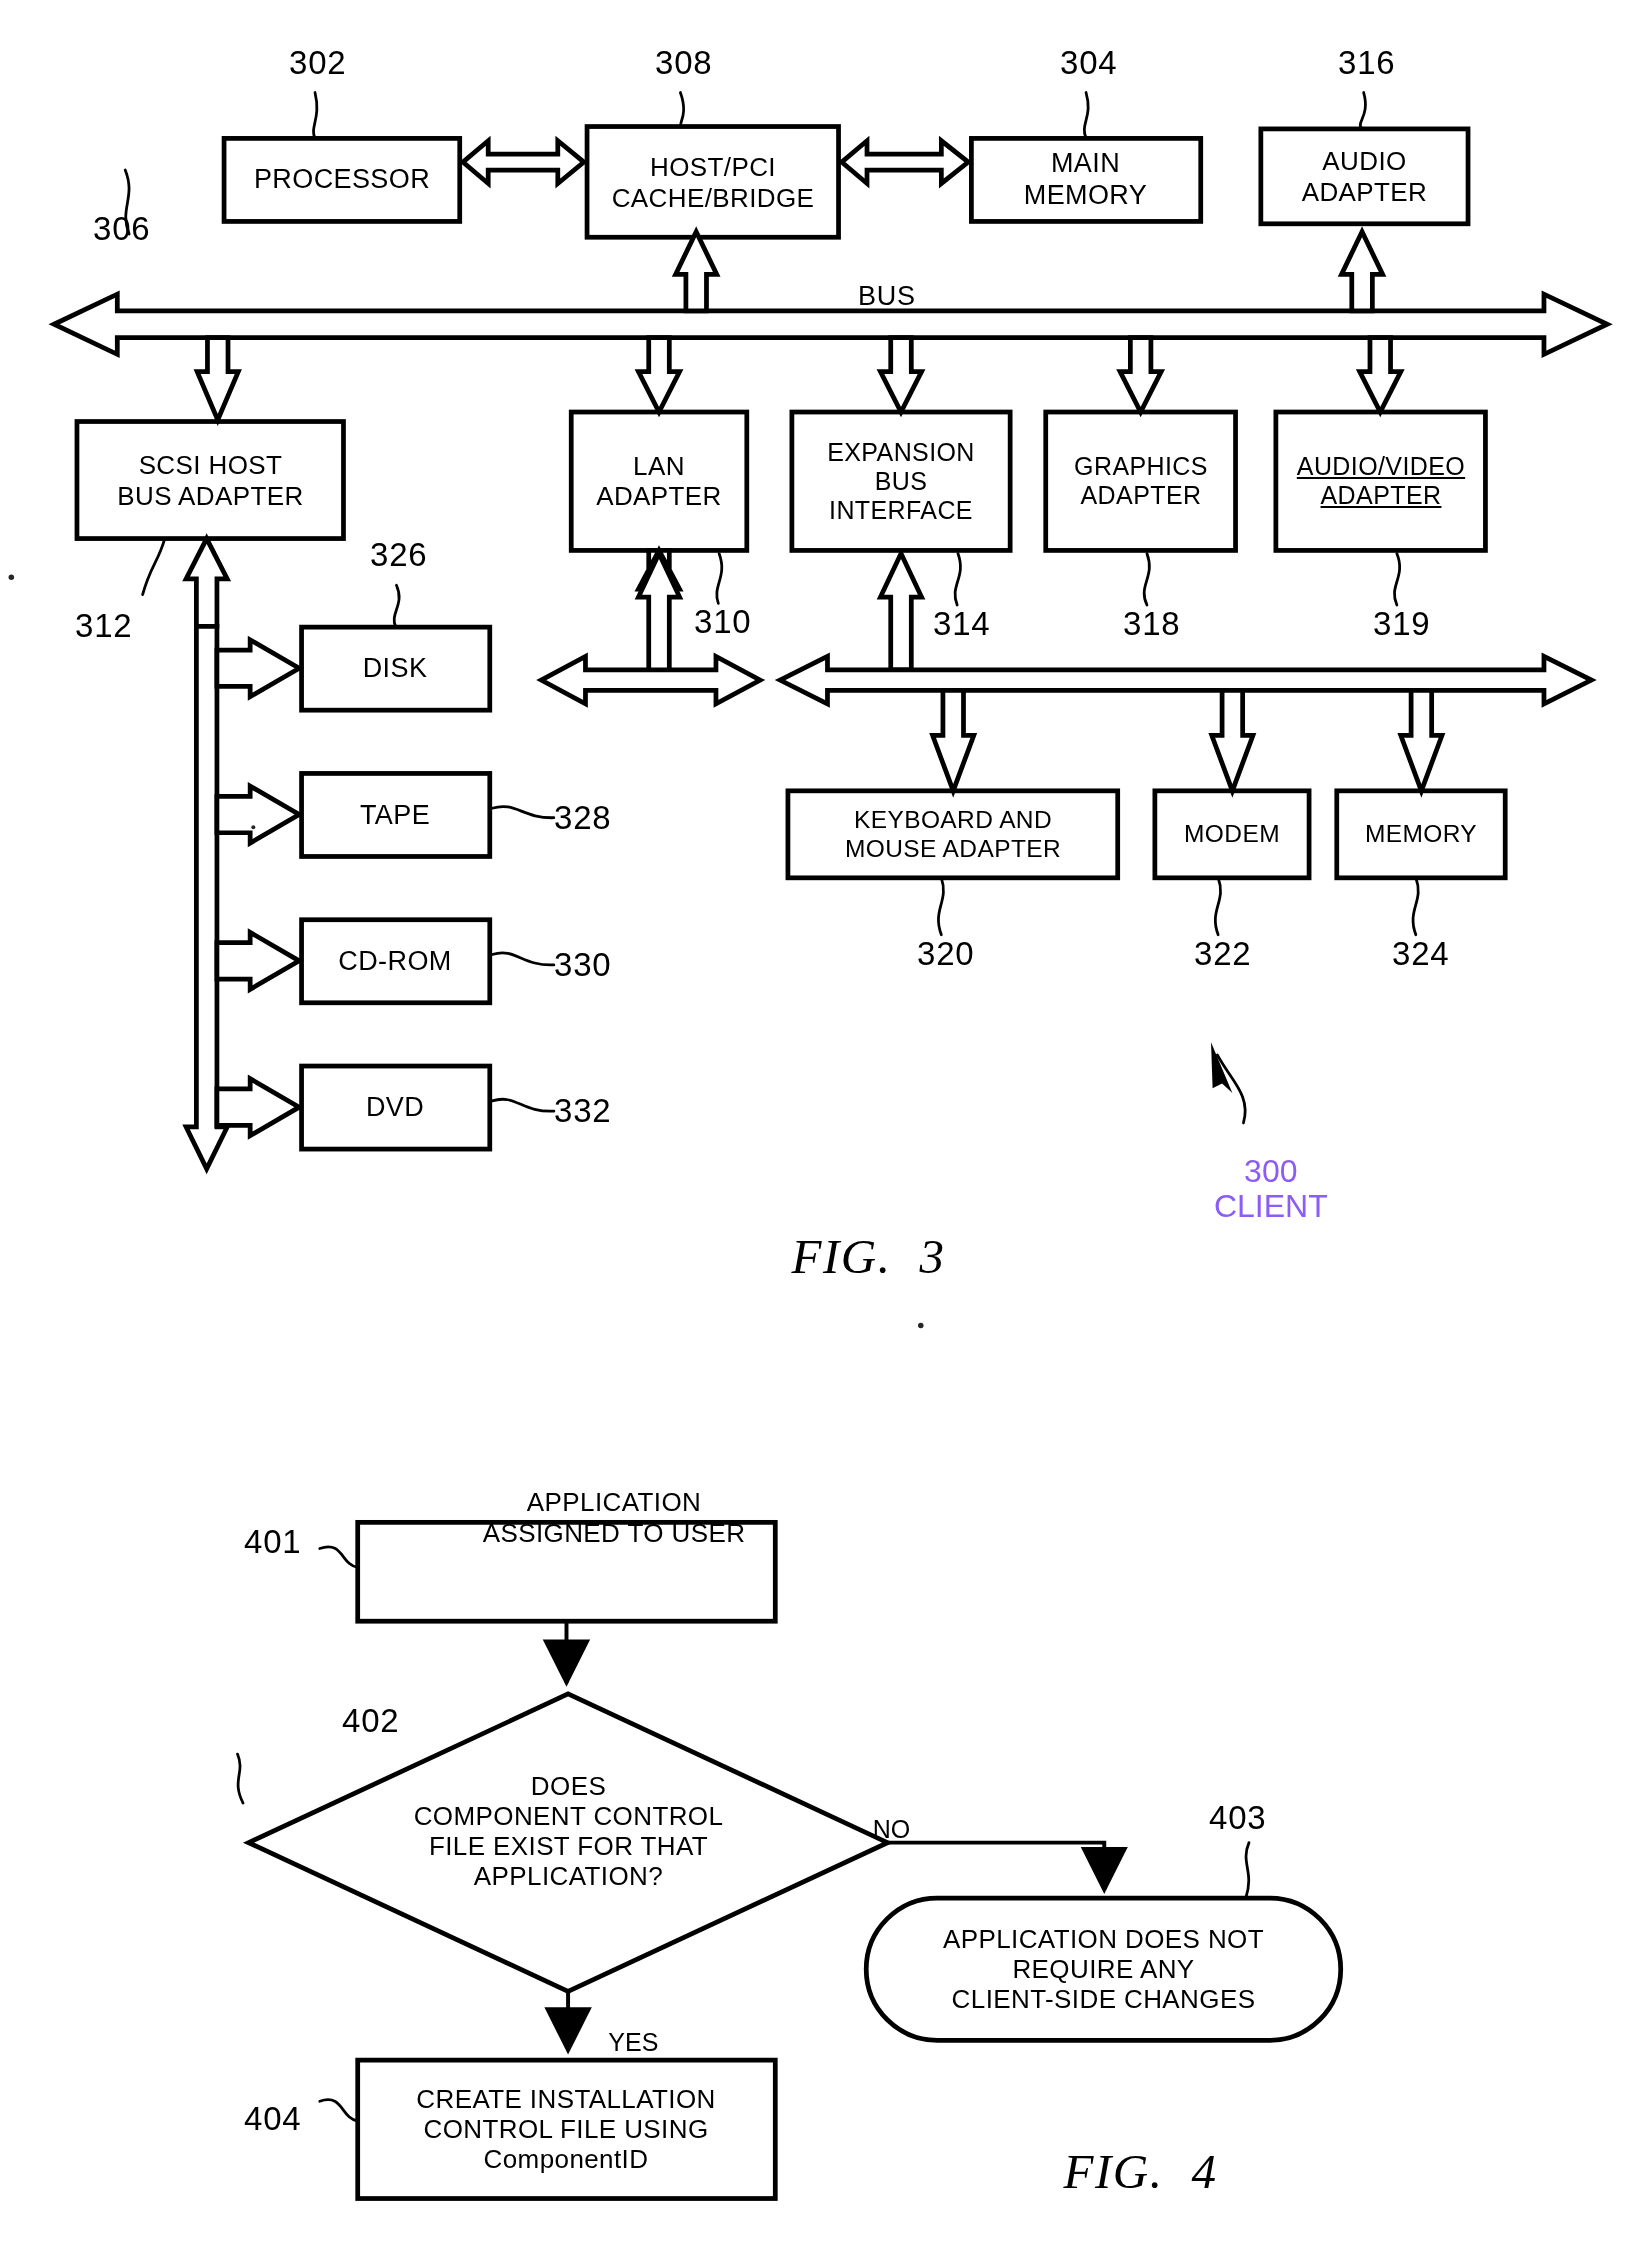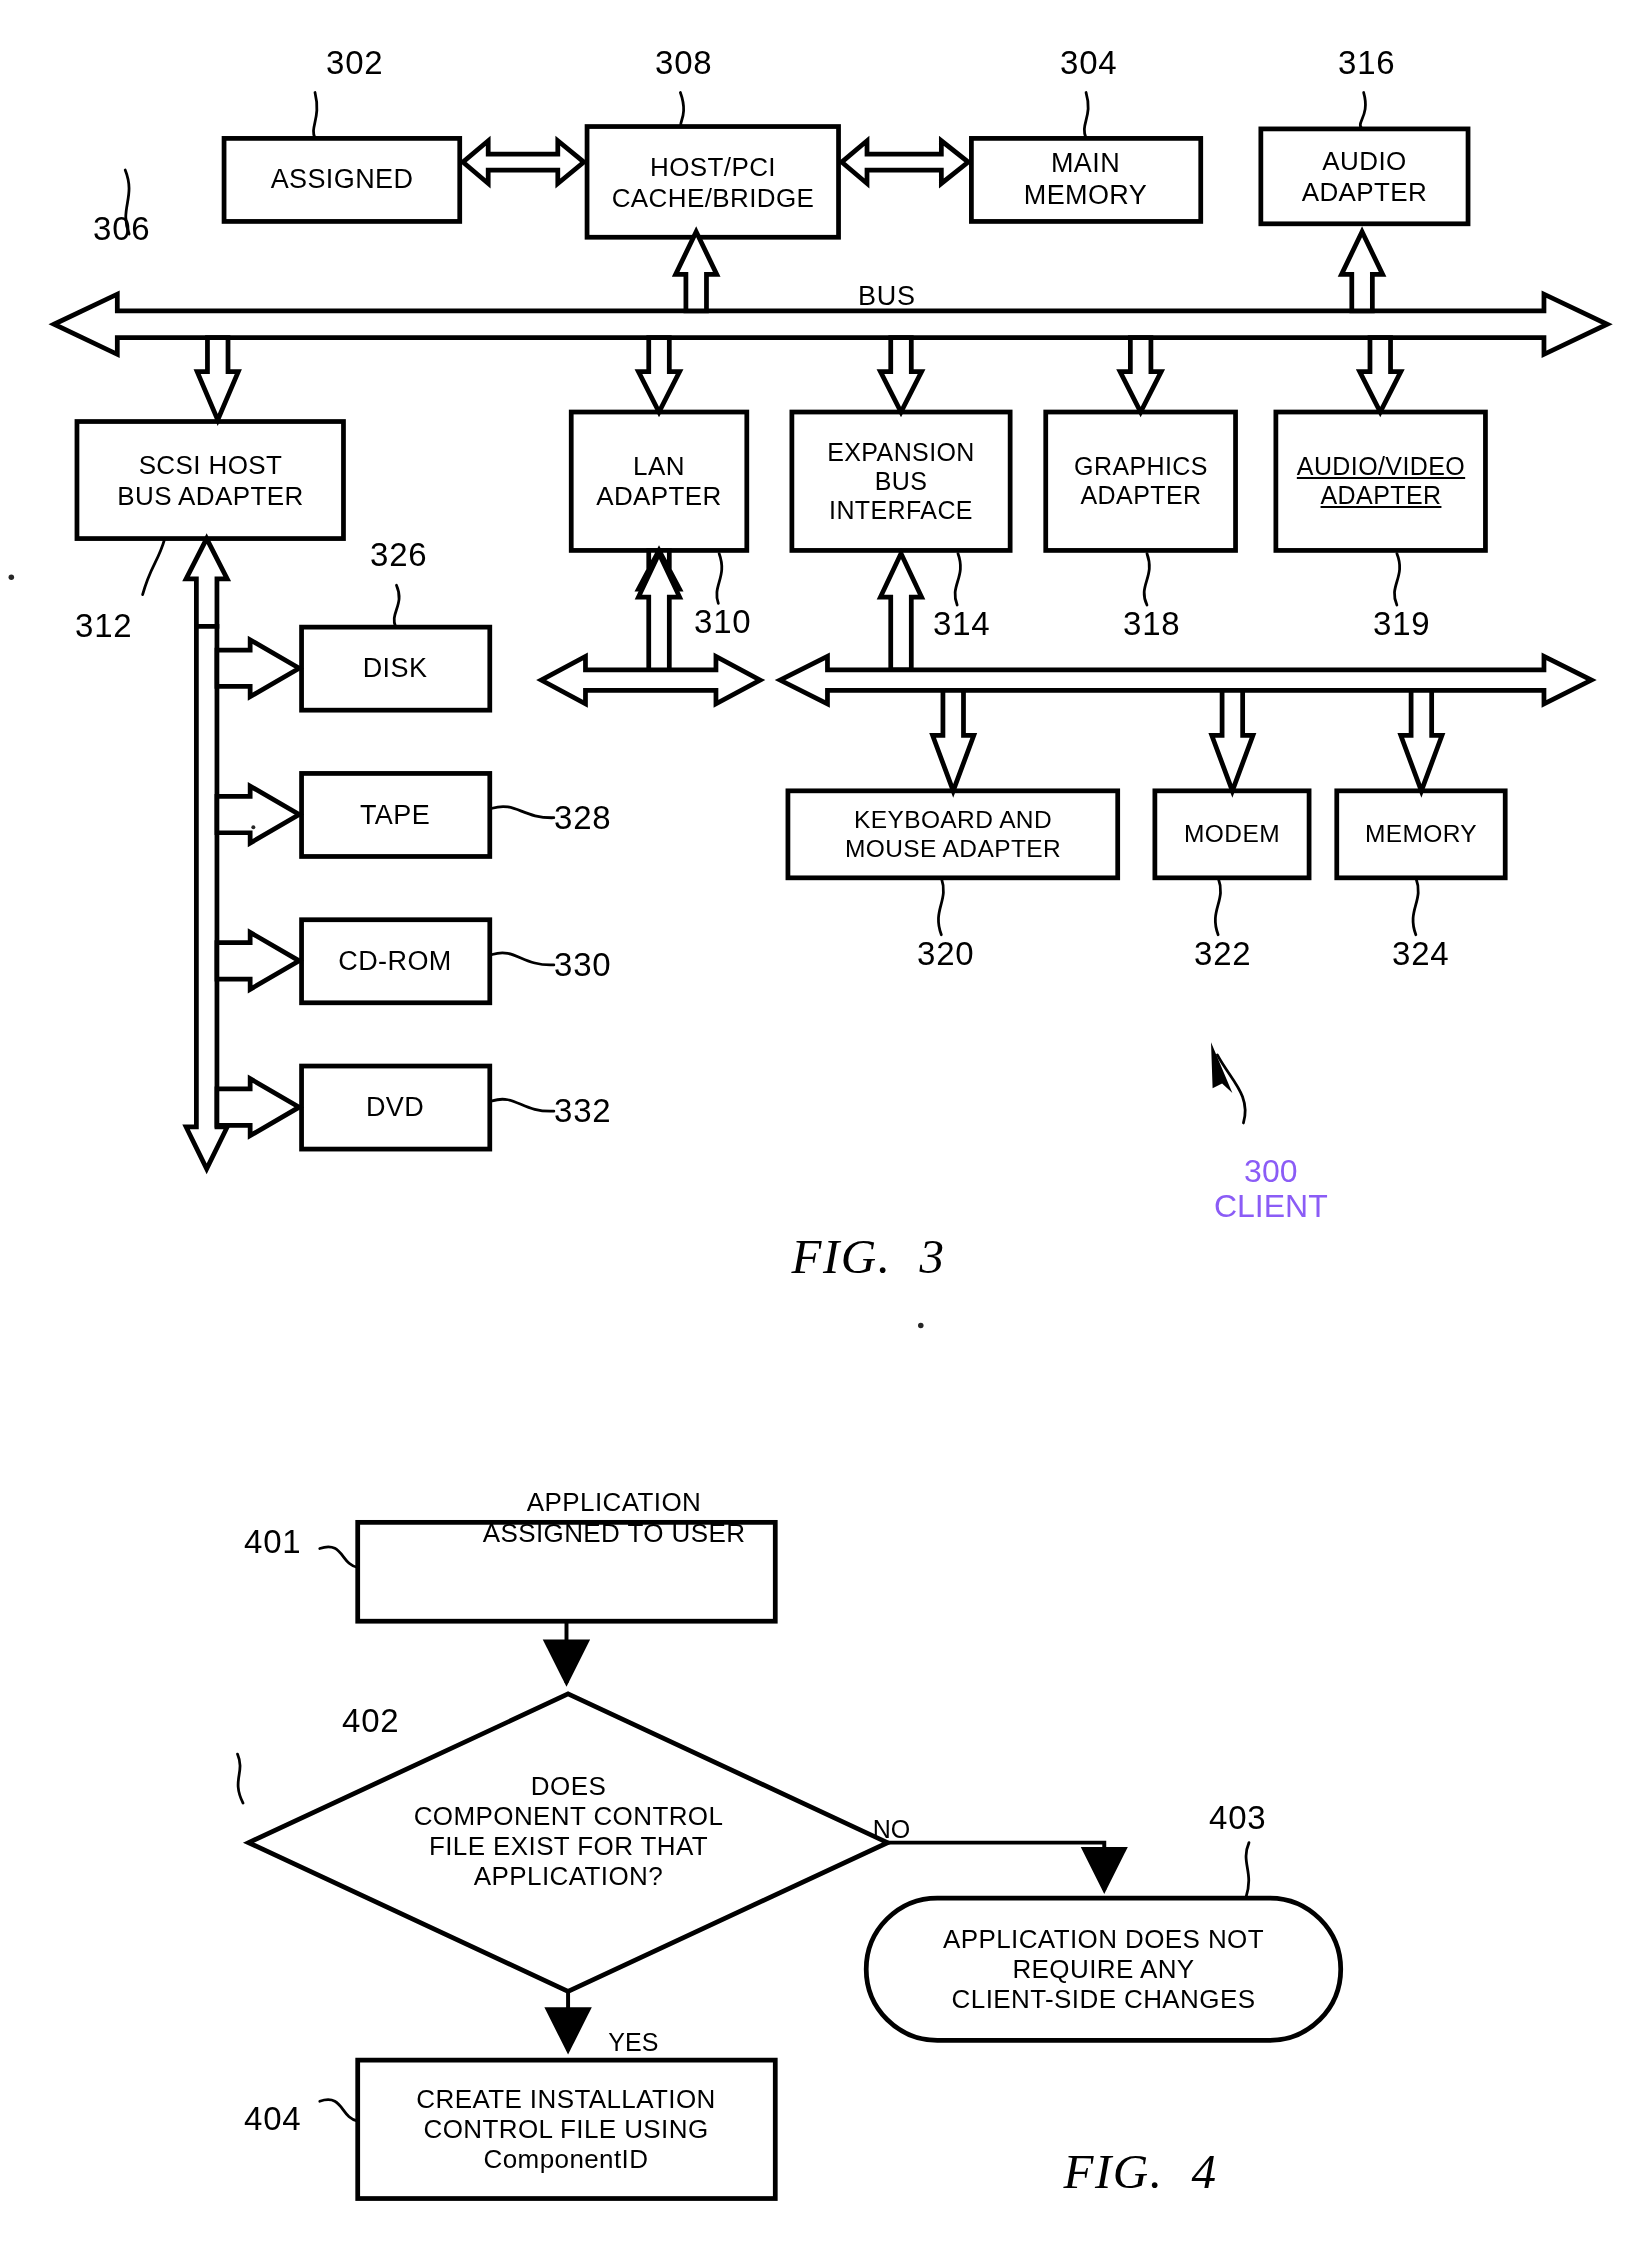--- a/index.html
+++ b/index.html
@@ -242,21 +242,21 @@
     </g>
 
     <g fill="#000" stroke="none" opacity="0.85">
       <circle cx="14" cy="730" r="3.5"></circle>
       <circle cx="1164" cy="1676" r="3.5"></circle>
       <circle cx="320" cy="1046" r="2.5"></circle>
     </g>
   </svg>
 
   <div class="blk-text s34" style="left:224px; top:138px; width:236px; height:83px;">
-    <span>ASSIGNED</span>
+    <span>PROCESSOR</span>
   </div>
 
   <div class="blk-text s33" style="left:587px; top:127px; width:252px; height:111px;">
     <span>HOST/PCI</span>
     <span>CACHE/BRIDGE</span>
   </div>
 
   <div class="blk-text s34" style="left:971px; top:138px; width:229px; height:83px;">
     <span>MAIN</span>
     <span>MEMORY</span>
@@ -314,21 +314,21 @@
     <span>KEYBOARD AND</span>
     <span>MOUSE ADAPTER</span>
   </div>
   <div class="blk-text s31" style="left:1155px; top:791px; width:154px; height:87px;">
     <span>MODEM</span>
   </div>
   <div class="blk-text s31" style="left:1337px; top:791px; width:168px; height:87px;">
     <span>MEMORY</span>
   </div>
 
-  <div class="refnum" style="left:289px; top:44px;margin-left:37px;"><span>302</span></div>
+  <div class="refnum" style="left:289px; top:44px;"><span>302</span></div>
   <div class="refnum" style="left:655px; top:44px;"><span>308</span></div>
   <div class="refnum" style="left:1060px; top:44px;"><span>304</span></div>
   <div class="refnum" style="left:1338px; top:44px;"><span>316</span></div>
   <div class="refnum" style="left:93px; top:210px;"><span>306</span></div>
   <div class="refnum" style="left:75px;  top:607px;"><span>312</span></div>
   <div class="refnum" style="left:370px; top:536px;"><span>326</span></div>
   <div class="refnum" style="left:554px; top:799px;"><span>328</span></div>
   <div class="refnum" style="left:554px; top:946px;"><span>330</span></div>
   <div class="refnum" style="left:554px; top:1092px;"><span>332</span></div>
   <div class="refnum" style="left:694px; top:603px;"><span>310</span></div>

